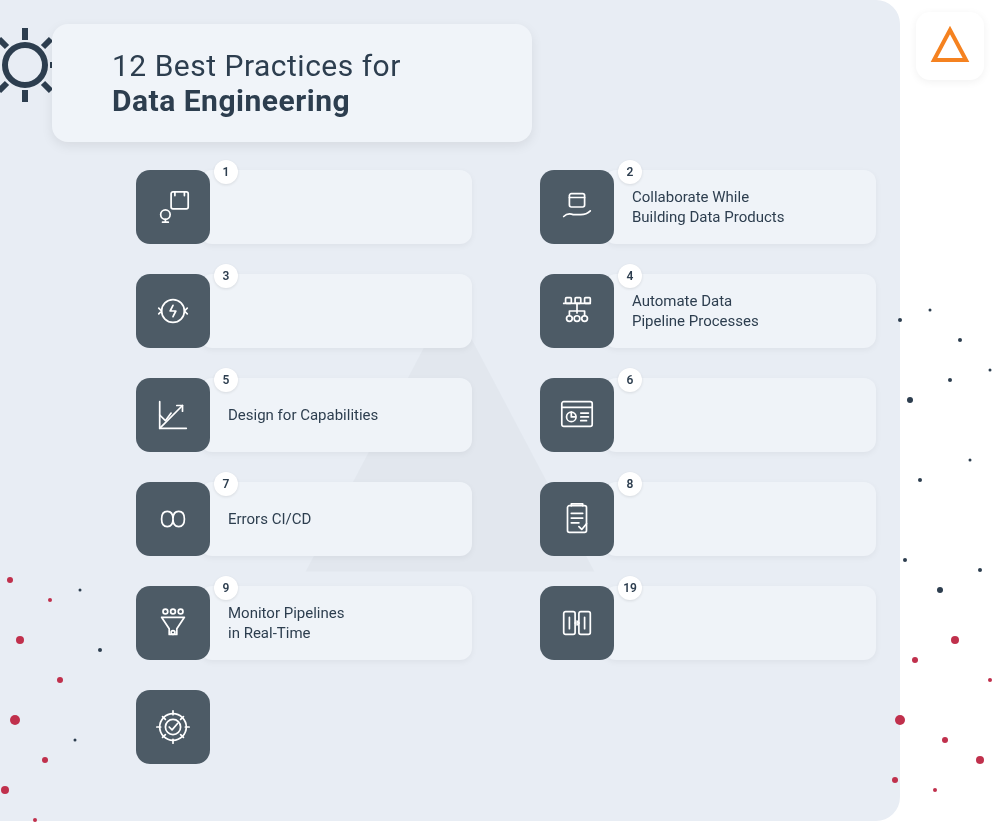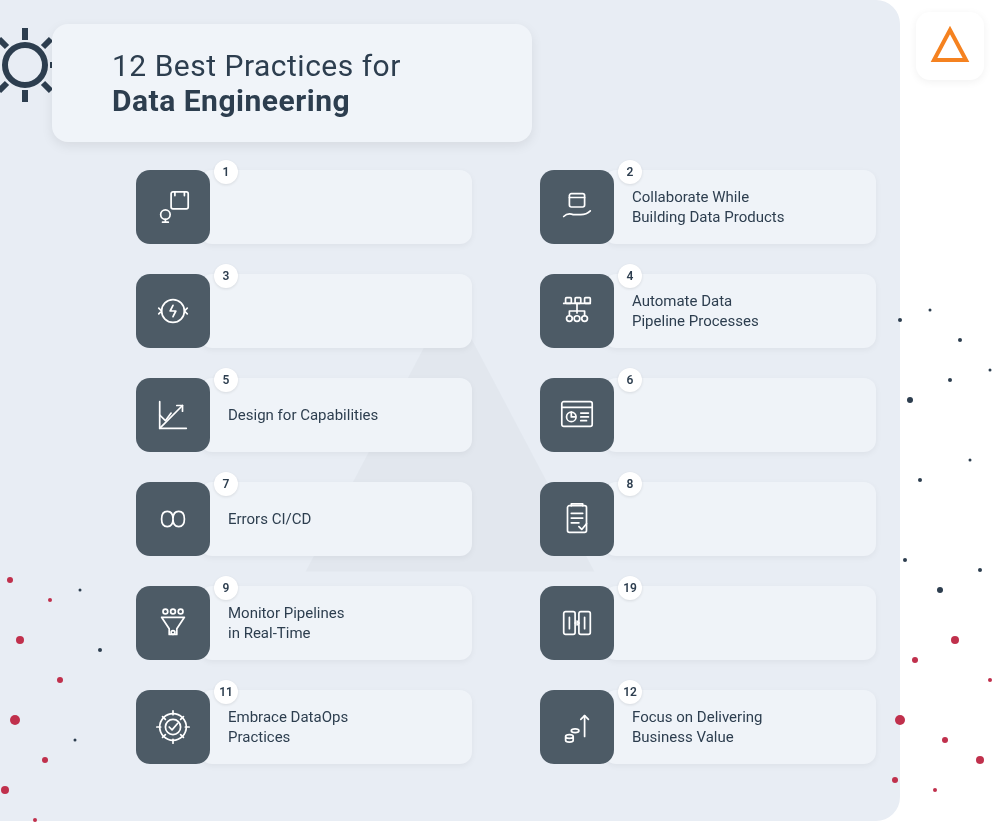--- a/index.html
+++ b/index.html
@@ -313,38 +313,20 @@
         </div>
       </div>
       <div class="item-card">
         <div class="icon-tile">
           <svg viewBox="0 0 40 40" class="icon-svg">
             <circle cx="20" cy="20" r="8"></circle>
             <circle cx="20" cy="20" r="14"></circle>
             <path d="M20 3 L20 7 M20 33 L20 37 M3 20 L7 20 M33 20 L37 20 M9 9 L12 12 M28 28 L31 31 M31 9 L28 12 M12 28 L9 31"></path>
             <path d="M16 20 L19 23 L25 16"></path>
           </svg>
-        </div>
-        <div class="item-text-card">
-          <div class="item-number-badge">11</div>
-          <div class="item-text">Embrace DataOps<br>Practices</div>
-        </div>
-      </div>
-      <div class="item-card">
-        <div class="icon-tile">
-          <svg viewBox="0 0 40 40" class="icon-svg">
-            <path d="M8 30 Q8 28 12 28 Q16 28 16 30 Q16 32 12 32 Q8 32 8 30 M8 30 L8 34 Q8 36 12 36 Q16 36 16 34 L16 30"></path>
-            <path d="M14 24 Q14 22 18 22 Q22 22 22 24 Q22 26 18 26 Q14 26 14 24"></path>
-            <path d="M28 30 L28 8"></path>
-            <path d="M28 8 L24 12 M28 8 L32 12"></path>
-          </svg>
-        </div>
-        <div class="item-text-card">
-          <div class="item-number-badge">12</div>
-          <div class="item-text">Focus on Delivering<br>Business Value</div>
         </div>
       </div>
     </div>
 
 </div>
 
 <div class="logo-card" style="top:12px; left:916px;">
   <svg width="40" height="40" viewBox="0 0 40 40">
     <path d="M20 4 L36 34 L4 34 Z" fill="none" stroke="#F58220" stroke-width="4" stroke-linejoin="miter"></path>
   </svg>

